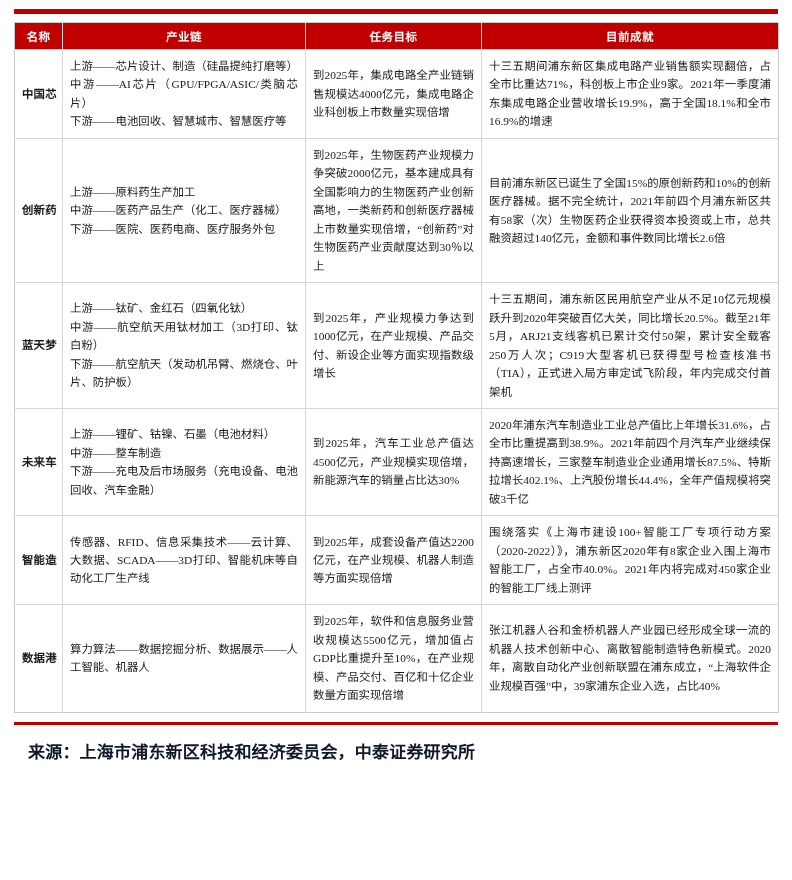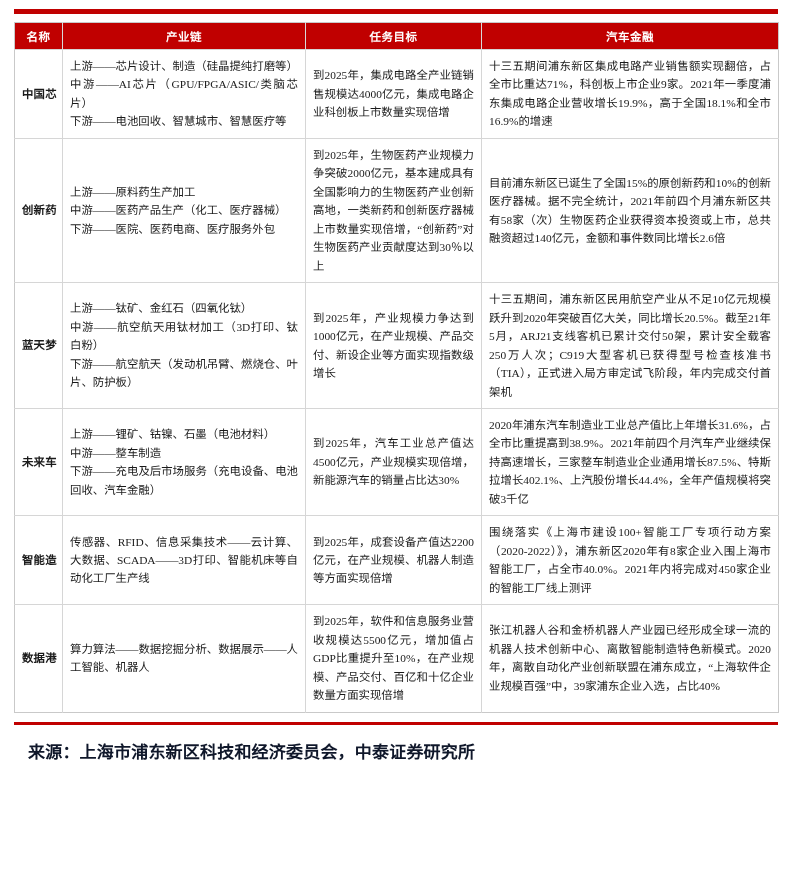--- a/index.html
+++ b/index.html
@@ -128,21 +128,21 @@
       <col class="c-name">
         <col class="c-chain">
         <col class="c-goal">
         <col class="c-ach">
     </colgroup>
     <thead>
       <tr>
         <th>名称</th>
         <th>产业链</th>
         <th>任务目标</th>
-        <th>汽车金融</th>
+        <th>目前成就</th>
       </tr>
     </thead>
     <tbody id="table-body">
         <tr>
           <td class="name-cell">中国芯</td>
           <td class="chain-cell">
             <span class="chain-line">上游——芯片设计、制造（硅晶提纯打磨等）</span>
             <span class="chain-line">中游——AI芯片（GPU/FPGA/ASIC/类脑芯片）</span>
             <span class="chain-line">下游——电池回收、智慧城市、智慧医疗等</span>
           </td>

